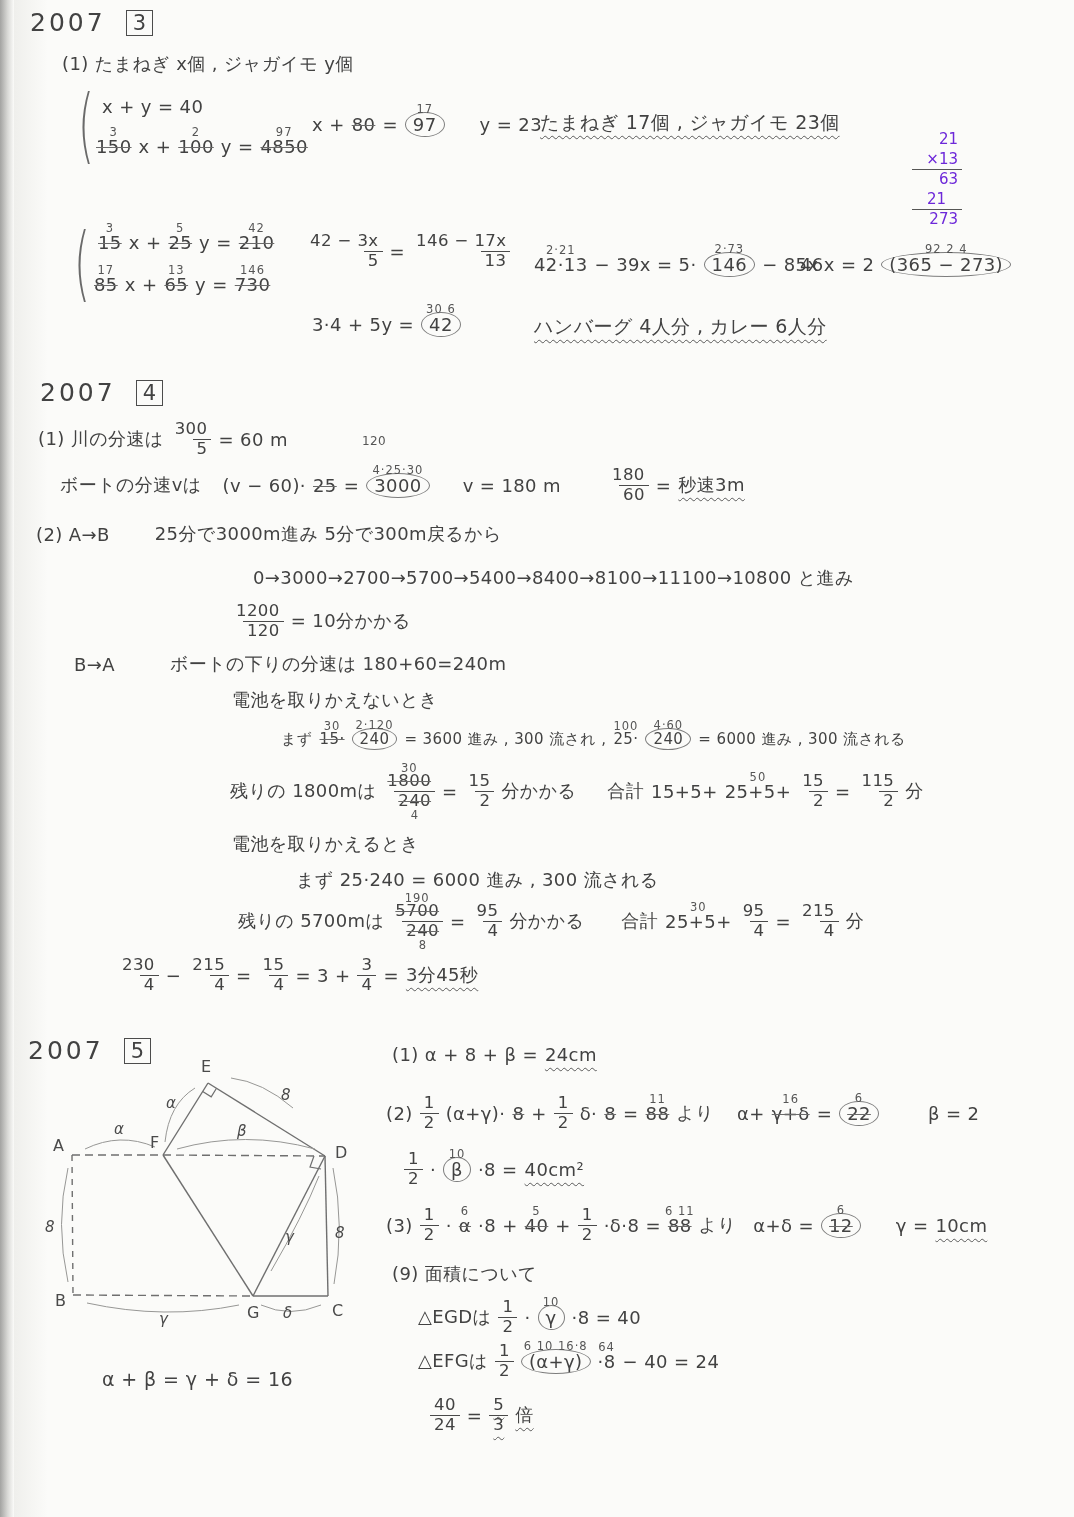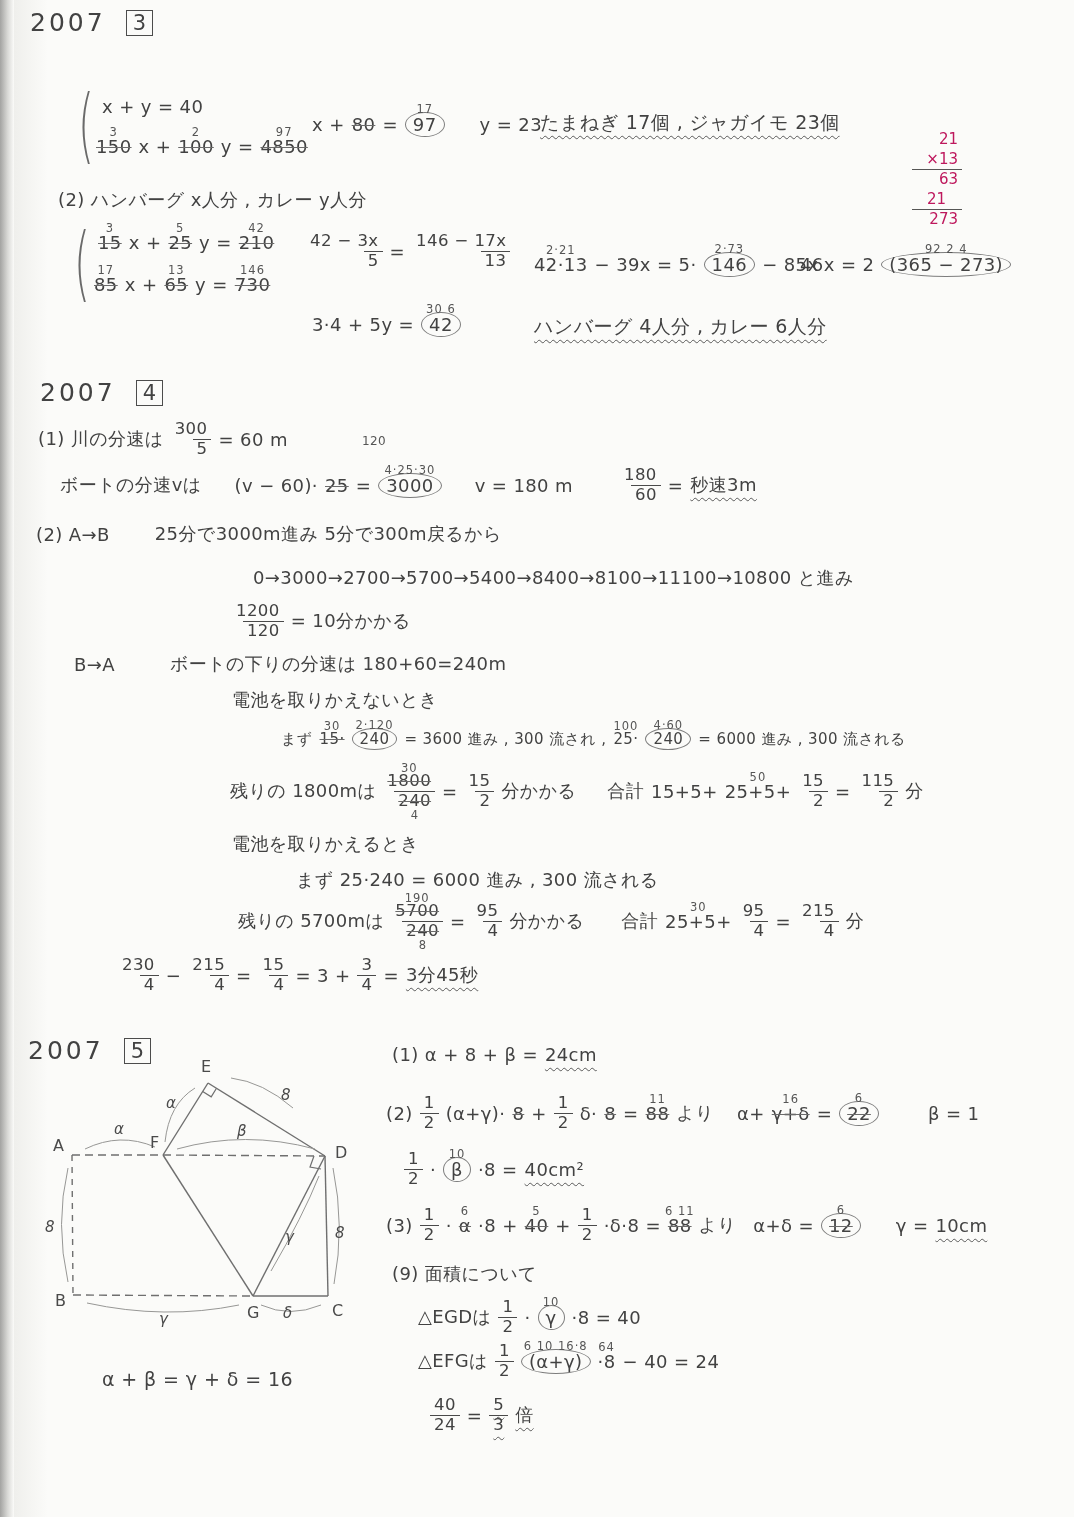--- a/index.html
+++ b/index.html
@@ -22,38 +22,39 @@
       transform:translateX(-50%);font-size:11.5px;color:#555}
   .st{text-decoration-line:line-through;text-decoration-thickness:1.3px;text-decoration-color:#6b6b6b}
   .ci{border:1.3px solid #7d7d7d;border-radius:50%;padding:1px 7px}
   .wv{text-decoration-line:underline;text-decoration-style:wavy;
       text-decoration-color:#5a5a5a;text-decoration-thickness:1px;text-underline-offset:6px}
   .fr{display:inline-flex;flex-direction:column;align-items:flex-end;line-height:1.12;font-size:.92em}
   .fr>.n{padding:0 4px}
   .fr>.d{border-top:1.5px solid #4a4a4a;padding:0 4px}
   .br{position:absolute;font-size:82px;font-weight:100;color:#6a6a6a;
       transform:scaleX(.5);transform-origin:left center;line-height:1}
-  .mult{position:absolute;font-size:15px;line-height:1.3;text-align:right;width:50px;color:#be185d}
+  .mult{position:absolute;font-size:15px;line-height:1.3;text-align:right;width:50px;color:#6d28d9}
   .mult div{padding-right:4px}
   .mult .ul{border-bottom:1.3px solid #555}
   .mult .shift{padding-right:16px}
   svg text{font-family:"DejaVu Sans","Liberation Sans",sans-serif;fill:#4a4a4a}
 </style>
 </head>
 <body>
 
 <div class="pg">
   <div class="edge"></div>
   <div class="shade"></div>
 
   <div class="ln hd" style="left:30px;top:8px">
     <span>2007</span>
     <span class="box">3</span>
   </div>
 
+  <div class="ln" style="left:62px;top:52px">(1) たまねぎ x個 , ジャガイモ y個</div>
 
   <span class="br" style="left:78px;top:84px">(</span>
   <div class="ln" style="left:102px;top:96px">x + y = 40</div>
   <div class="ln" style="left:96px;top:136px">
     <span class="st ab" data-ab="3">150</span>
     <span>x +</span>
     <span class="st ab" data-ab="2">100</span>
     <span>y =</span>
     <span class="st ab" data-ab="97">4850</span>
   </div>
@@ -69,21 +70,20 @@
   <div class="ln wv" style="left:540px;top:110px;font-size:19px">たまねぎ 17個 , ジャガイモ 23個</div>
 
   <div class="mult" style="left:912px;top:130px">
     <div>21</div>
     <div class="ul">×13</div>
     <div>63</div>
     <div class="ul shift">21</div>
     <div>273</div>
   </div>
 
-  <div class="ln" style="left:58px;top:188px">(2) ハンバーグ x人分 , カレー y人分</div>
 
   <span class="br" style="left:74px;top:222px">(</span>
   <div class="ln" style="left:98px;top:232px">
     <span class="st ab" data-ab="3">15</span>
     <span>x +</span>
     <span class="st ab" data-ab="5">25</span>
     <span>y =</span>
     <span class="st ab" data-ab="42">210</span>
   </div>
   <div class="ln" style="left:94px;top:274px">
@@ -133,21 +133,21 @@
     <span class="fr">
       <span class="n">300</span>
       <span class="d">5</span>
     </span>
     <span>= 60 m</span>
   </div>
 
   <div class="ln" style="left:60px;top:466px">
     <span class="sm" style="position:absolute;left:302px;top:-32px">120</span>
     <span>ボートの分速vは</span>
-    <span style="margin-left:26px">(v − 60)·</span>
+    <span style="margin-left:14px">(v − 60)·</span>
     <span class="st">25</span>
     <span>=</span>
     <span class="ci ab" data-ab="4·25·30">3000</span>
     <span style="margin-left:26px">v = 180 m</span>
     <span class="fr" style="margin-left:40px">
       <span class="n">180</span>
       <span class="d">60</span>
     </span>
     <span>=</span>
     <span class="wv">秒速3m</span>
@@ -339,21 +339,21 @@
     </span>
     <span>δ·</span>
     <span class="st">8</span>
     <span>=</span>
     <span class="st ab" data-ab="11">88</span>
     <span>より</span>
     <span style="margin-left:16px">α+</span>
     <span class="st ab" data-ab="16">γ+δ</span>
     <span>=</span>
     <span class="ci st ab" data-ab="6">22</span>
-    <span style="margin-left:42px">β = 1</span>
+    <span style="margin-left:42px">β = 2</span>
   </div>
 
   <div class="ln" style="left:404px;top:1150px">
     <span class="fr">
       <span class="n">1</span>
       <span class="d">2</span>
     </span>
     <span>·</span>
     <span class="ci ab" data-ab="10">β</span>
     <span>·8 =</span>

